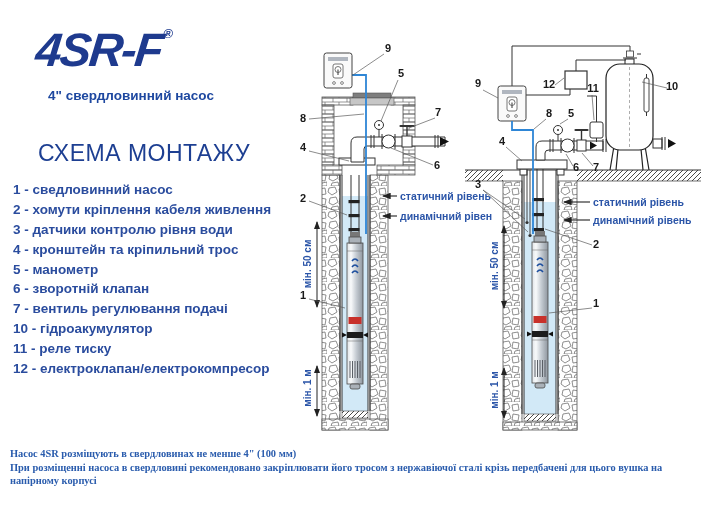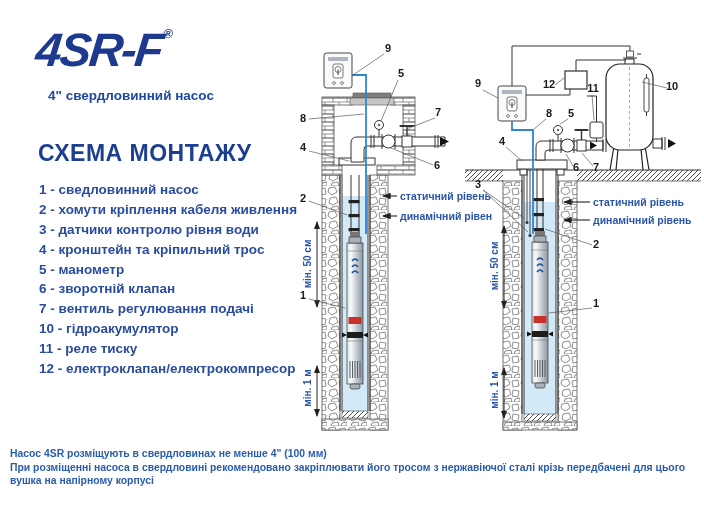--- a/index.html
+++ b/index.html
@@ -11,28 +11,28 @@
   .brand-logo{
     left:36px;top:22px;
     font-size:47px;font-weight:bold;font-style:italic;letter-spacing:-2px;
     color:#1e3a8e;transform:skewX(-6deg);white-space:nowrap;
   }
   .brand-logo sup{font-size:13px;font-style:normal;letter-spacing:0;vertical-align:28px;}
   .brand-sub{
     left:48px;top:88px;font-size:13.5px;font-weight:bold;color:#1e48a0;white-space:nowrap;
   }
   .page-title{
-    left:38px;top:140px;font-size:23px;font-weight:bold;color:#1d3f92;letter-spacing:0.5px;white-space:nowrap;
-  }
-  .legend{left:13px;top:180px;width:290px;margin-left:26px;}
+    left:38px;top:140px;font-size:23px;font-weight:normal;color:#1d3f92;letter-spacing:0.5px;white-space:nowrap;
+  }
+  .legend{left:13px;top:180px;width:290px;}
   .lg-row{
     height:19.9px;line-height:19.9px;font-size:13.5px;font-weight:bold;color:#2a4c9e;white-space:nowrap;
   }
   .lg-row .sep{white-space:pre;}
-  .notes{left:10px;top:447px;width:690px;font-size:10.4px;font-weight:bold;color:#2a5cad;line-height:13.6px;}
+  .notes{left:10px;top:447px;width:690px;font-size:10.4px;font-weight:bold;color:#2a5cad;line-height:13.6px;font-family:Liberation Serif, serif;}
   .notes p{margin:0;}
   svg{position:absolute;}
   svg text{font-family:"Liberation Sans",sans-serif;}
   .co{font-size:11px;font-weight:bold;fill:#1a1a1a;}
   .lvl{font-size:10.5px;font-weight:bold;fill:#2b55a8;}
   .dim{font-size:10px;font-weight:bold;fill:#2b55a8;}
   .ldr{stroke:#5a5a5a;stroke-width:0.7;fill:none;}
   .pipe{fill:#ffffff;stroke:#333;stroke-width:1;}
   .thin{stroke:#333;stroke-width:1;fill:none;}
 </style>

